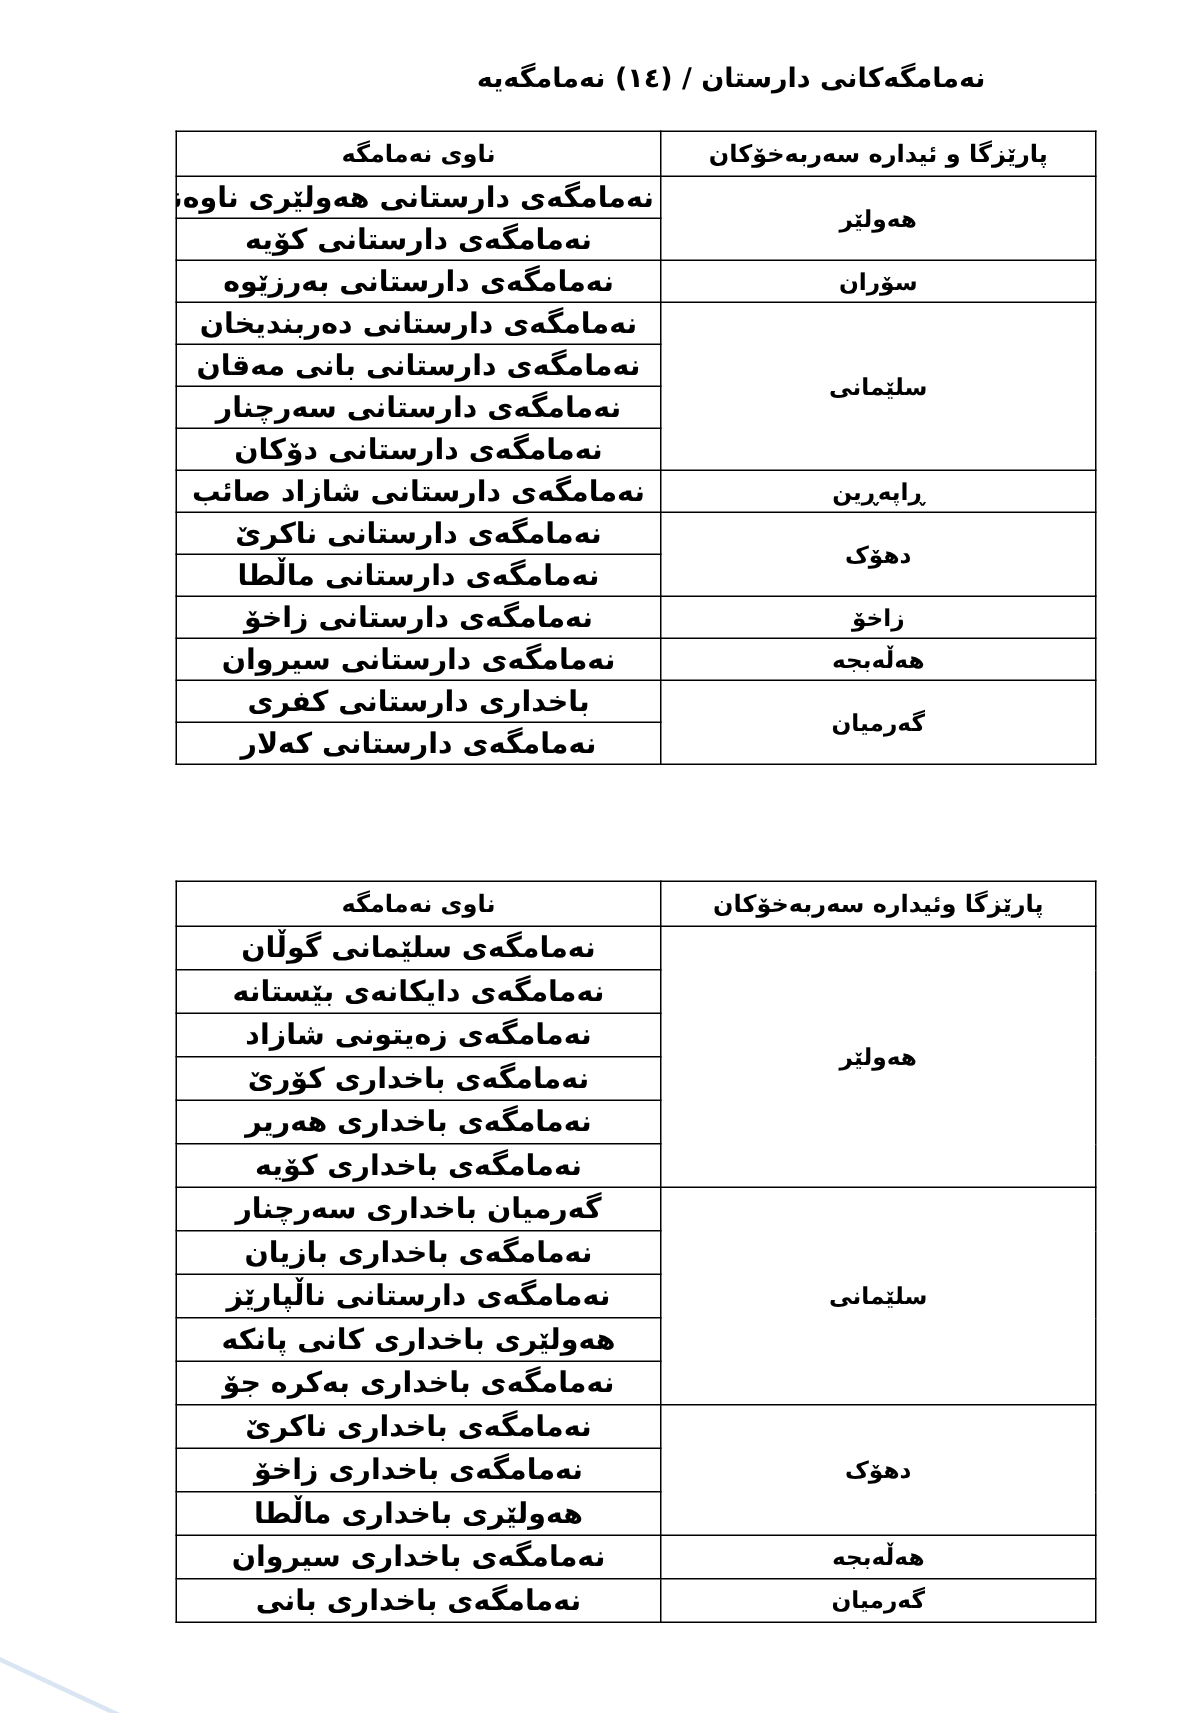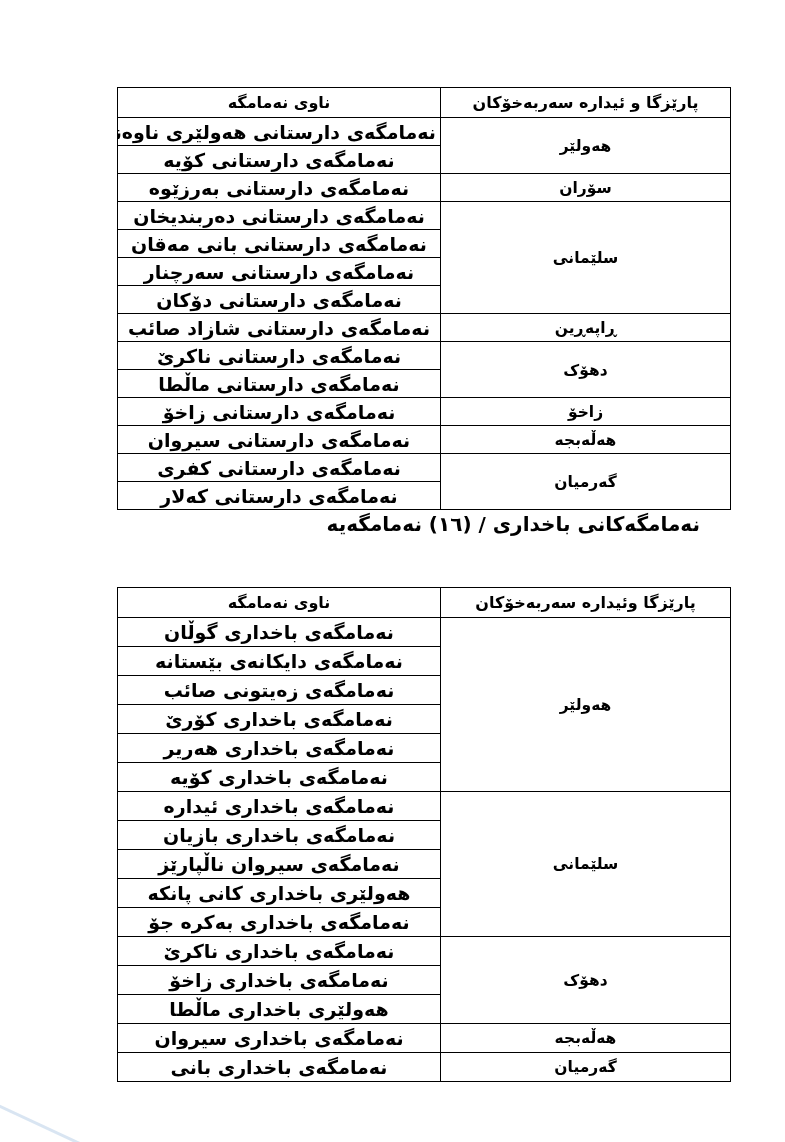--- a/index.html
+++ b/index.html
@@ -72,20 +72,21 @@
     transform: rotate(25deg);
     transform-origin: left center;
     border-radius: 2px;
   }
 </style>
 </head>
 <body>
 
 <div class="page">
 
+  <h1 id="title1" class="doc-title">نەمامگەکانی دارستان / (١٤) نەمامگەیە</h1>
 
   <table id="table1" class="ntable" dir="rtl">
       <colgroup>
         <col class="gov-col">
         <col class="name-col">
       </colgroup>
       <thead>
         <tr>
           <th>پارێزگا و ئیدارە سەربەخۆکان</th>
           <th>ناوی نەمامگە</th>
@@ -130,70 +131,69 @@
         <tr>
           <td class="gov" rowspan="1">زاخۆ</td>
           <td class="name">نەمامگەی دارستانی زاخۆ</td>
         </tr>
         <tr>
           <td class="gov" rowspan="1">هەڵەبجە</td>
           <td class="name">نەمامگەی دارستانی سیروان</td>
         </tr>
         <tr>
           <td class="gov" rowspan="2">گەرمیان</td>
-          <td class="name">نەمامگەی دارستانی کفری</td>
+          <td class="name">باخداری دارستانی کفری</td>
         </tr>
         <tr>
           <td class="name">نەمامگەی دارستانی کەلار</td>
         </tr>
       </tbody>
     </table>
 
-  <h1 id="title2" class="doc-title">نەمامگەکانی باخداری / (١٦) نەمامگەیە</h1>
 
   <table id="table2" class="ntable" dir="rtl">
       <colgroup>
         <col class="gov-col">
         <col class="name-col">
       </colgroup>
       <thead>
         <tr>
           <th>پارێزگا وئیدارە سەربەخۆکان</th>
           <th>ناوی نەمامگە</th>
         </tr>
       </thead>
       <tbody>
         <tr>
           <td class="gov" rowspan="6">هەولێر</td>
-          <td class="name">نەمامگەی باخداری گوڵان</td>
+          <td class="name">نەمامگەی سلێمانی گوڵان</td>
         </tr>
         <tr>
           <td class="name">نەمامگەی دایکانەی بێستانە</td>
         </tr>
         <tr>
-          <td class="name">نەمامگەی زەیتونی صائب</td>
+          <td class="name">نەمامگەی زەیتونی شازاد</td>
         </tr>
         <tr>
           <td class="name">نەمامگەی باخداری کۆرێ</td>
         </tr>
         <tr>
           <td class="name">نەمامگەی باخداری هەریر</td>
         </tr>
         <tr>
           <td class="name">نەمامگەی باخداری کۆیە</td>
         </tr>
         <tr>
           <td class="gov" rowspan="5">سلێمانی</td>
-          <td class="name">نەمامگەی باخداری ئیدارە</td>
+          <td class="name">گەرمیان باخداری سەرچنار</td>
         </tr>
         <tr>
           <td class="name">نەمامگەی باخداری بازیان</td>
         </tr>
         <tr>
-          <td class="name">نەمامگەی سیروان ناڵپارێز</td>
+          <td class="name">نەمامگەی دارستانی ناڵپارێز</td>
         </tr>
         <tr>
           <td class="name">هەولێری باخداری کانی پانکە</td>
         </tr>
         <tr>
           <td class="name">نەمامگەی باخداری بەکرە جۆ</td>
         </tr>
         <tr>
           <td class="gov" rowspan="3">دهۆک</td>
           <td class="name">نەمامگەی باخداری ناکرێ</td>

